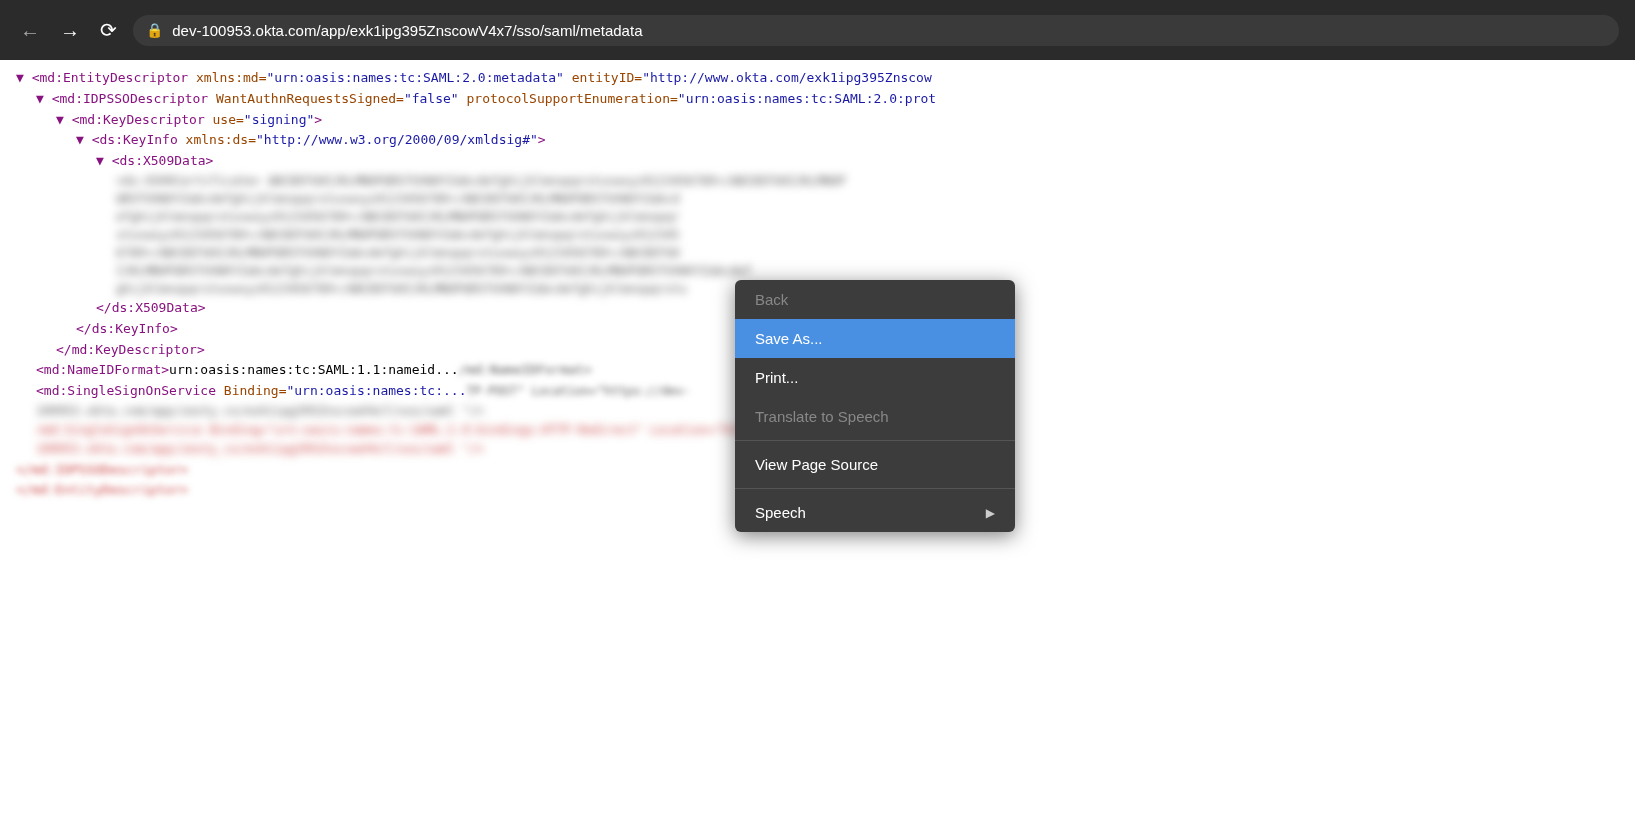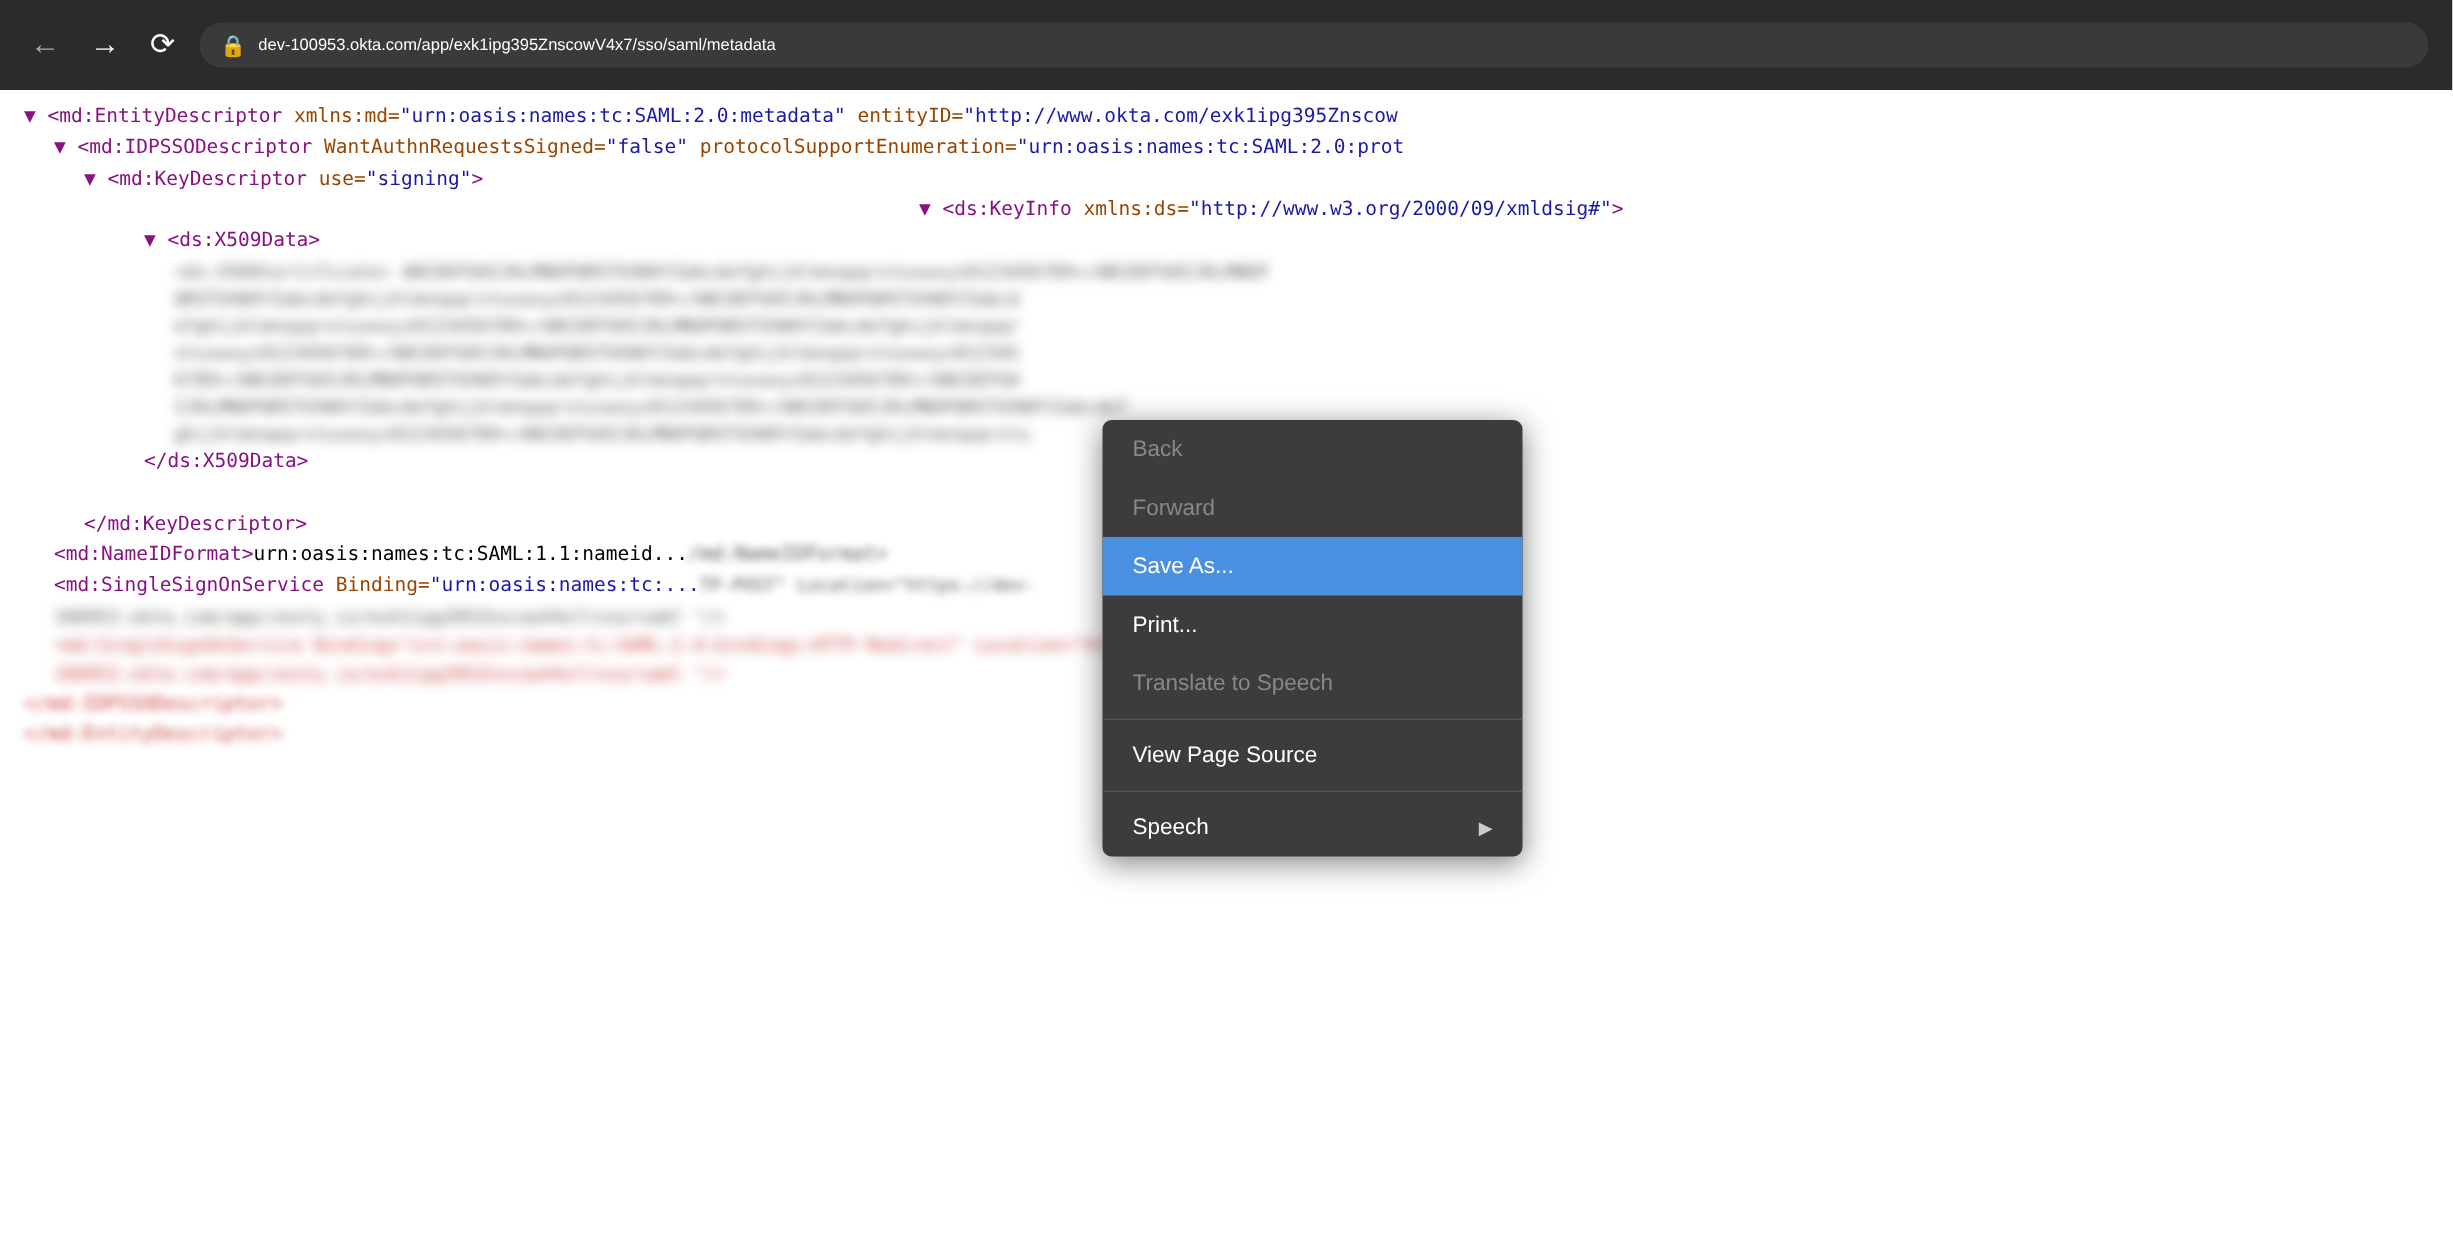--- a/index.html
+++ b/index.html
@@ -30,21 +30,21 @@
       flex: 1;
       background: #3a3a3a;
       border-radius: 20px;
       padding: 7px 14px;
       color: #fff;
       font-size: 15px;
       display: flex;
       align-items: center;
       gap: 8px;
     }
-    .url-text { font-size: 11px; color: #fff; text-align: center; }
+    .url-text { font-size: 15px; color: #fff; text-align: center; }
 
     
     .page-content {
       background: #fff;
       padding: 0;
       position: relative;
     }
     .xml-notice {
       font-family: Times New Roman, serif;
       font-size: 17px;
@@ -59,21 +59,21 @@
       line-height: 1.6;
       overflow: hidden;
     }
     .xml-tag { color: #881280; }
     .xml-attr { color: #994500; }
     .xml-val { color: #1a1aa6; }
     .xml-text { color: #000; }
     .indent1 { margin-left: 0px; }
     .indent2 { margin-left: 20px; }
     .indent3 { margin-left: 40px; }
-    .indent4 { margin-left: 60px; text-align: center; }
+    .indent4 { margin-left: 60px; }
     .indent5 { margin-left: 80px; }
 
     
     .context-menu-overlay {
       position: absolute;
       top: 0; left: 0; right: 0; bottom: 0;
       z-index: 100;
       text-decoration: underline;
     }
     .context-menu {
@@ -189,23 +189,20 @@
     <div class="indent1">
       <span class="xml-tag" style="filter:blur(3px); color:#c44;">&lt;/md:EntityDescriptor&gt;</span>
     </div>
   </div>
 
   <div class="context-menu-overlay">
     <div class="context-menu">
       <div class="menu-item disabled">
         <span>Back</span>
       </div>
-      <div class="menu-item disabled">
-        <span>Forward</span>
-      </div>
       <div class="menu-item highlighted">
         <span>Save As...</span>
       </div>
       <div class="menu-item">
         <span>Print...</span>
       </div>
       <div class="menu-item disabled">
         <span>Translate to Speech</span>
       </div>
       <div class="menu-separator"></div>

